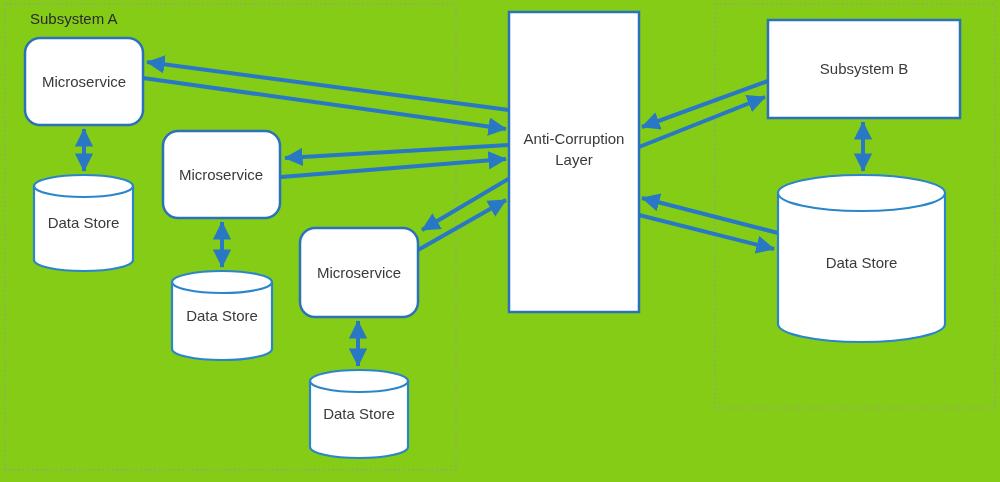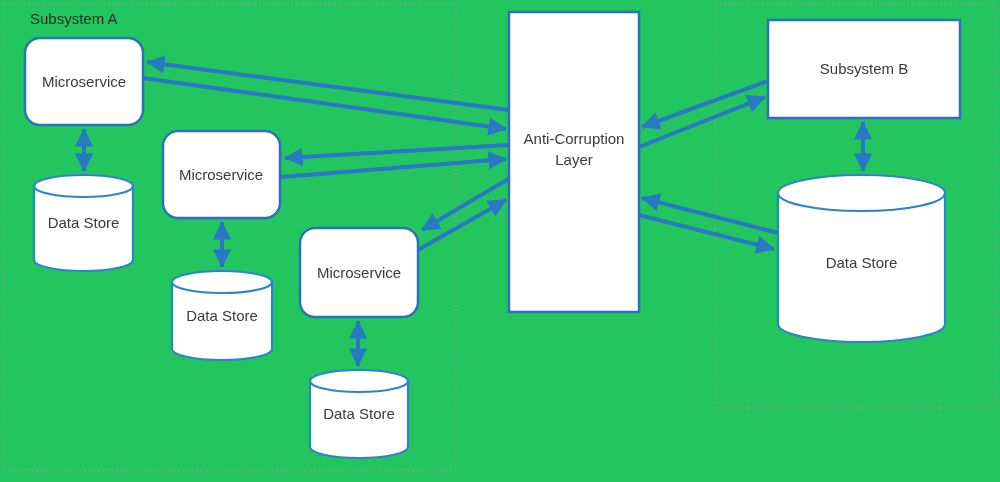--- a/index.html
+++ b/index.html
@@ -4,21 +4,21 @@
 <style>
   html, body {
     margin: 0;
     padding: 0;
     background: #ffffff;
   }
   .canvas-wrap {
     position: relative;
     width: 1000px;
     height: 482px;
-    background: #22c55e;
+    background: #84cc16;
     font-family: "Liberation Sans", sans-serif;
   }
   svg text {
     font-family: "Liberation Sans", sans-serif;
     fill: #3a3a3a;
   }
   .node-label { font-size: 15px; }
   .container-label { font-size: 15px; fill: #2b2b2b; }
   .container-rect {
     fill: none;

